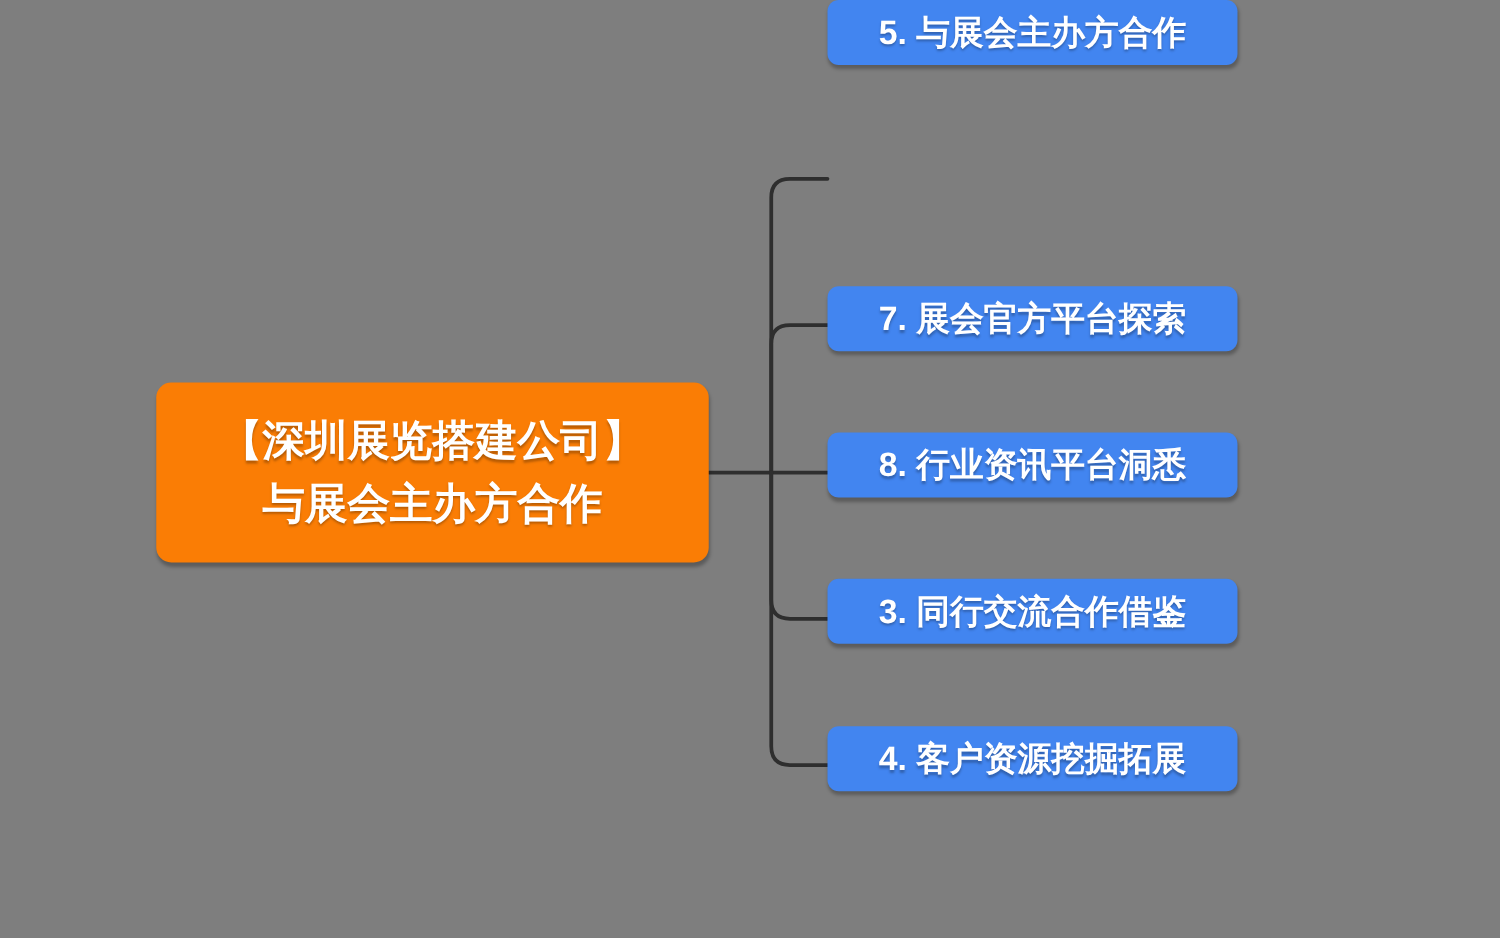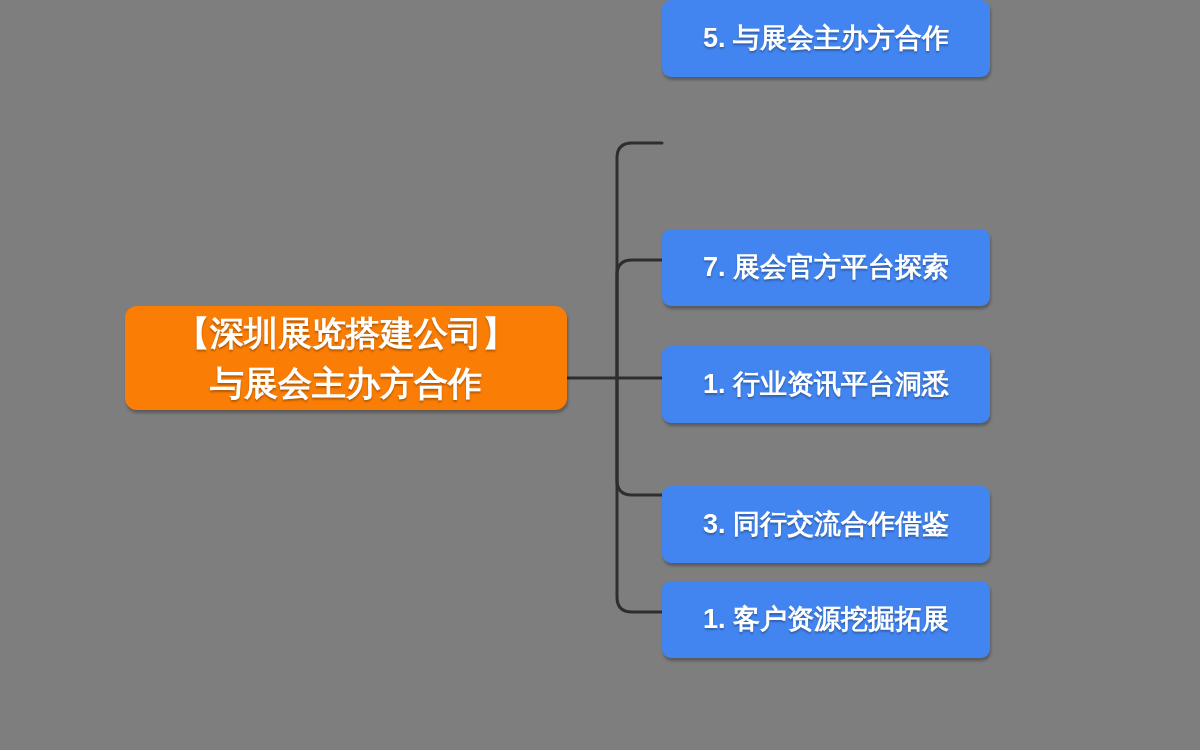--- a/index.html
+++ b/index.html
@@ -41,41 +41,41 @@
     font-weight: bold;
     text-align: center;
     text-shadow: 0 2px 2px rgba(0,0,0,0.28);
     box-shadow: 1px 3px 3px rgba(0,0,0,0.28);
     cursor: default;
   }
   .node-root {
     left: 125px;
     top: 306px;
     width: 442px;
-    height: 104px;
+    height: 144px;
     border-radius: 12px;
     background: var(--root-fill);
     font-size: 34px;
     line-height: 50px;
     flex-direction: column;
   }
   .node-child {
     left: 662px;
     width: 328px;
-    height: 77px;
+    height: 52px;
     border-radius: 9px;
     background: var(--child-fill);
     font-size: 27px;
     line-height: 63px;
     white-space: nowrap;
   }
   .node-child:nth-of-type(1) { top: 112px; }
   .node-child:nth-of-type(2) { top: 229px; }
   .node-child:nth-of-type(3) { top: 346px; }
-  .node-child:nth-of-type(4) { top: 486px; }
+  .node-child:nth-of-type(4) { top: 463px; }
   .node-child:nth-of-type(5) { top: 581px; }
 </style>
 </head>
 <body>
 
 <div class="canvas">
 
   <svg class="connectors" viewBox="0 0 1200 750" xmlns="http://www.w3.org/2000/svg">
     <path d="M 617 378 L 617 158 Q 617 143 632 143 L 662 143"></path>
     <path d="M 617 378 L 617 275 Q 617 260 632 260 L 662 260"></path>
@@ -87,28 +87,28 @@
   <div class="node node-root">
     <div>【深圳展览搭建公司】</div>
     <div>与展会主办方合作</div>
   </div>
 
   <div class="node node-child">
     <span>7. 展会官方平台探索</span>
   </div>
 
   <div class="node node-child">
-    <span>1. 行业资讯平台洞悉</span>
+    <span>8. 行业资讯平台洞悉</span>
   </div>
 
   <div class="node node-child">
     <span>3. 同行交流合作借鉴</span>
   </div>
 
   <div class="node node-child">
-    <span>1. 客户资源挖掘拓展</span>
+    <span>4. 客户资源挖掘拓展</span>
   </div>
 
   <div class="node node-child">
     <span>5. 与展会主办方合作</span>
   </div>
 
 </div>
 
 </body></html>

